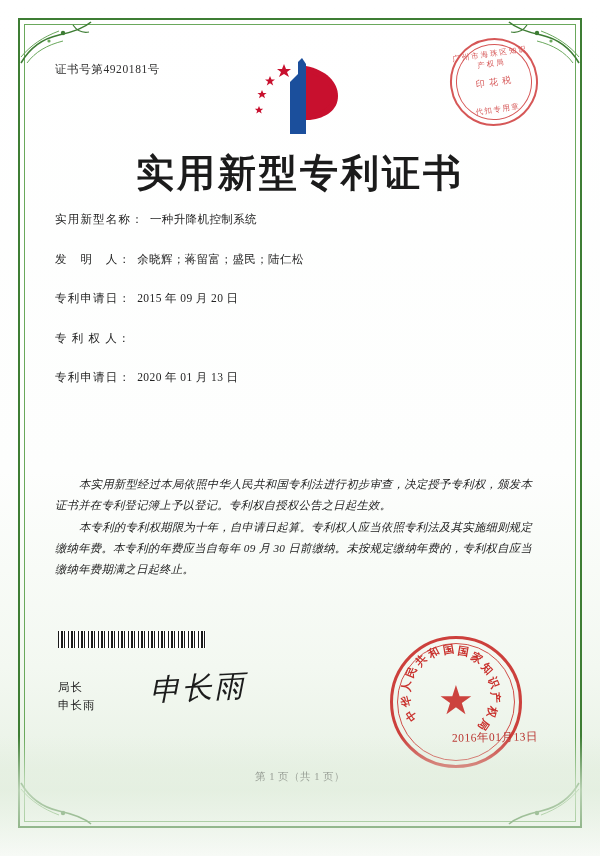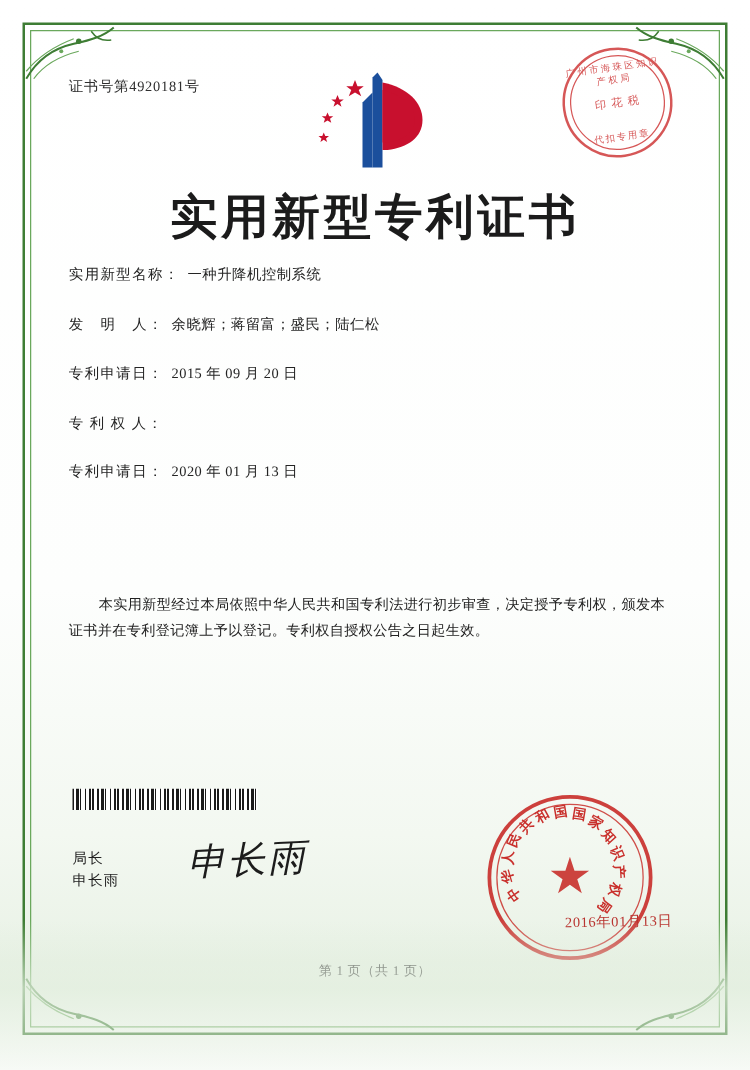--- a/index.html
+++ b/index.html
@@ -160,20 +160,21 @@
     top: 474px;
     font-size: 11.3px;
     line-height: 1.85;
     color: #222;
     text-align: justify;
     letter-spacing: 0.3px;
   }
   .paras p {
     margin: 0 16px 1px 0;
     text-indent: 24px;
+    font-style: italic;
   }
 
   
   .barcode {
     position: absolute;
     left: 58px;
     top: 631px;
     width: 148px;
     height: 17px;
     background: repeating-linear-gradient(
@@ -368,20 +369,21 @@
       <span class="field-label">专 利 权 人：</span>
     </div>
     <div class="field-row">
       <span class="field-label">专利申请日：</span>
       <span class="field-value">2020 年 01 月 13 日</span>
     </div>
   </div>
 
   <div class="paras">
     <p>本实用新型经过本局依照中华人民共和国专利法进行初步审查，决定授予专利权，颁发本证书并在专利登记簿上予以登记。专利权自授权公告之日起生效。</p>
+    <p>本专利的专利权期限为十年，自申请日起算。专利权人应当依照专利法及其实施细则规定缴纳年费。本专利的年费应当自每年 09 月 30 日前缴纳。未按规定缴纳年费的，专利权自应当缴纳年费期满之日起终止。</p>
   </div>
 
   <div class="barcode"></div>
 
   <div class="sig-block">
     <div>局长</div>
     <div>申长雨</div>
   </div>
   <div class="sig-script">申长雨</div>
 

